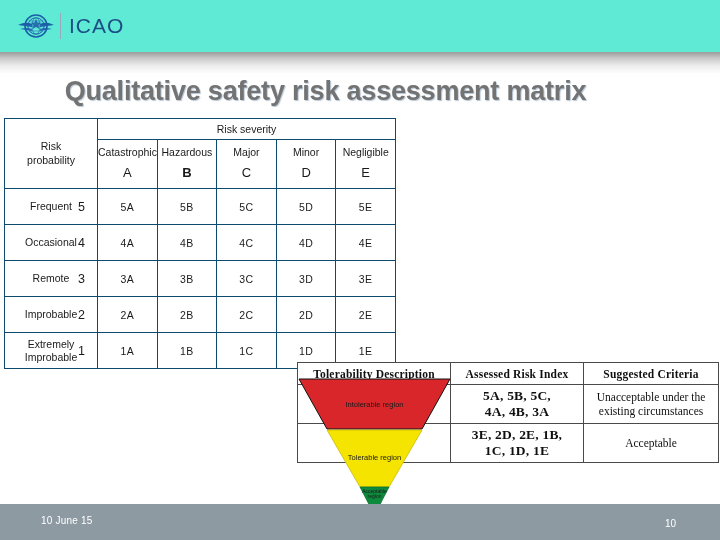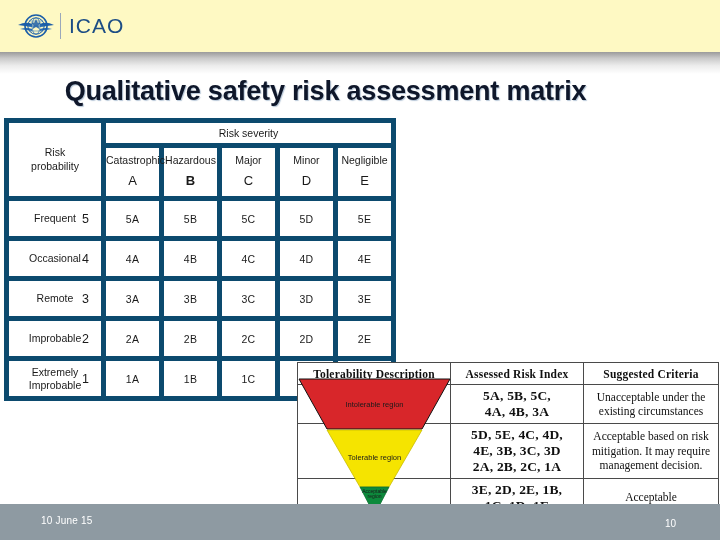--- a/index.html
+++ b/index.html
@@ -13,21 +13,21 @@
     font-family: "Liberation Sans", sans-serif;
     overflow: hidden;
     position: relative;
   }
 
   
   #brand-bar {
     position: absolute;
     left: 0; top: 0;
     width: 720px; height: 52px;
-    background: #fef9c3;
+    background: #5eead4;
     display: flex;
     align-items: center;
   }
   #icao-logo {
     margin-left: 16px;
     width: 40px; height: 34px;
     display: flex; align-items: center; justify-content: center;
   }
   #brand-divider {
     width: 1px; height: 26px;
@@ -56,39 +56,39 @@
     width: 720px; height: 22px;
     background: linear-gradient(to bottom, #9b9b9b 0%, #c9c9c9 28%, #ececec 62%, #ffffff 100%);
   }
 
   
   #slide-title {
     position: absolute;
     left: 0; top: 76px;
     width: 651px;
     text-align: center;
-    color: #0f172a;
+    color: #737373;
     font-size: 27px;
     font-weight: bold;
     letter-spacing: -0.2px;
     text-shadow: 1px 1px 1px rgba(120,150,180,0.55);
     font-family: "Liberation Sans", sans-serif;
   }
 
   
   #risk-matrix {
     position: absolute;
     left: 4px; top: 118px;
     width: 392px;
     border-collapse: collapse;
     table-layout: fixed;
     background: #fff;
   }
   #risk-matrix td, #risk-matrix th {
-    border: 5px solid #0c4a6e;
+    border: 1px solid #0c4a6e;
     padding: 0;
     text-align: center;
     vertical-align: middle;
     font-weight: normal;
     color: #1a1a1a;
     font-size: 10.5px;
     font-family: "Liberation Sans", sans-serif;
   }
   .sev-title {
     height: 20px;
@@ -333,27 +333,20 @@
       <th>Suggested Criteria</th>
     </tr>
   </thead>
   <tbody id="tolerability-body">
       <tr class="row-intolerable">
         <td class="tol-desc-cell"></td>
         <td class="tol-index lvl-red">5A, 5B, 5C,
 4A, 4B, 3A</td>
         <td class="tol-criteria">Unacceptable under the existing circumstances</td>
       </tr>
-      <tr class="row-tolerable">
-        <td class="tol-desc-cell"></td>
-        <td class="tol-index lvl-yellow">5D, 5E, 4C, 4D,
-4E, 3B, 3C, 3D
-2A, 2B, 2C, 1A</td>
-        <td class="tol-criteria">Acceptable based on risk mitigation. It may require management decision.</td>
-      </tr>
       <tr class="row-acceptable">
         <td class="tol-desc-cell"></td>
         <td class="tol-index lvl-green">3E, 2D, 2E, 1B,
 1C, 1D, 1E</td>
         <td class="tol-criteria">Acceptable</td>
       </tr>
     </tbody>
 </table>
 
 <div id="funnel-wrap">

